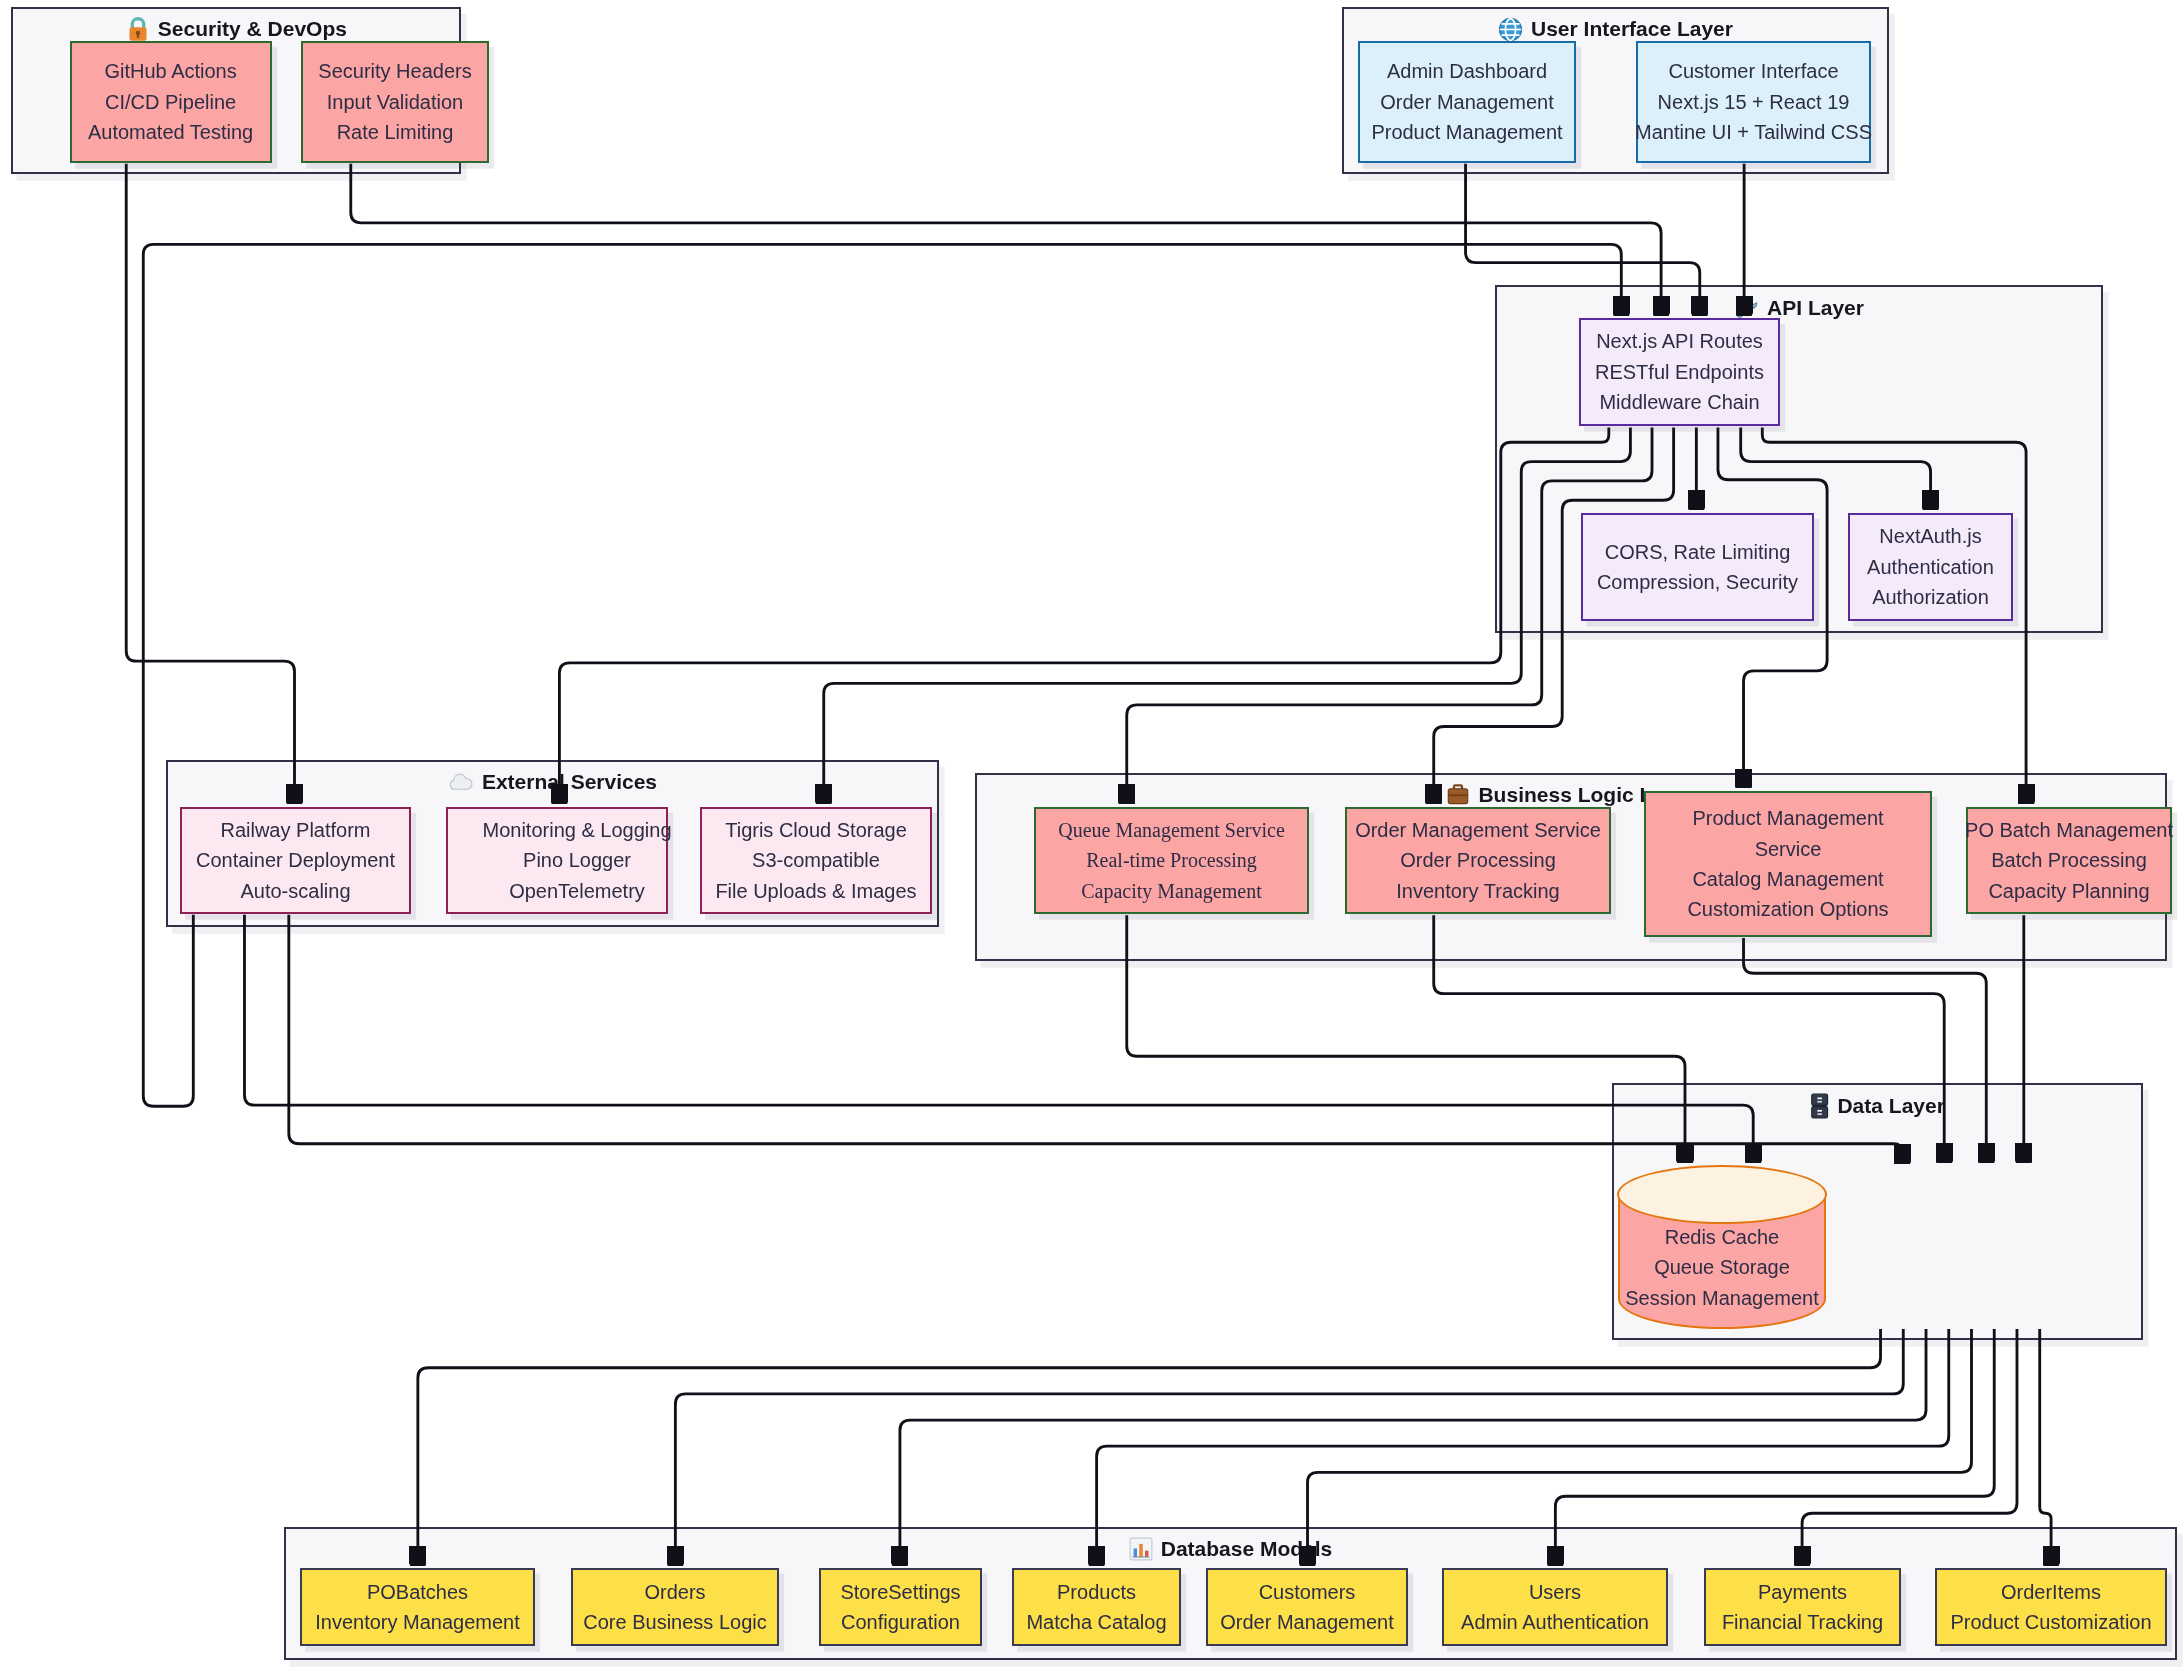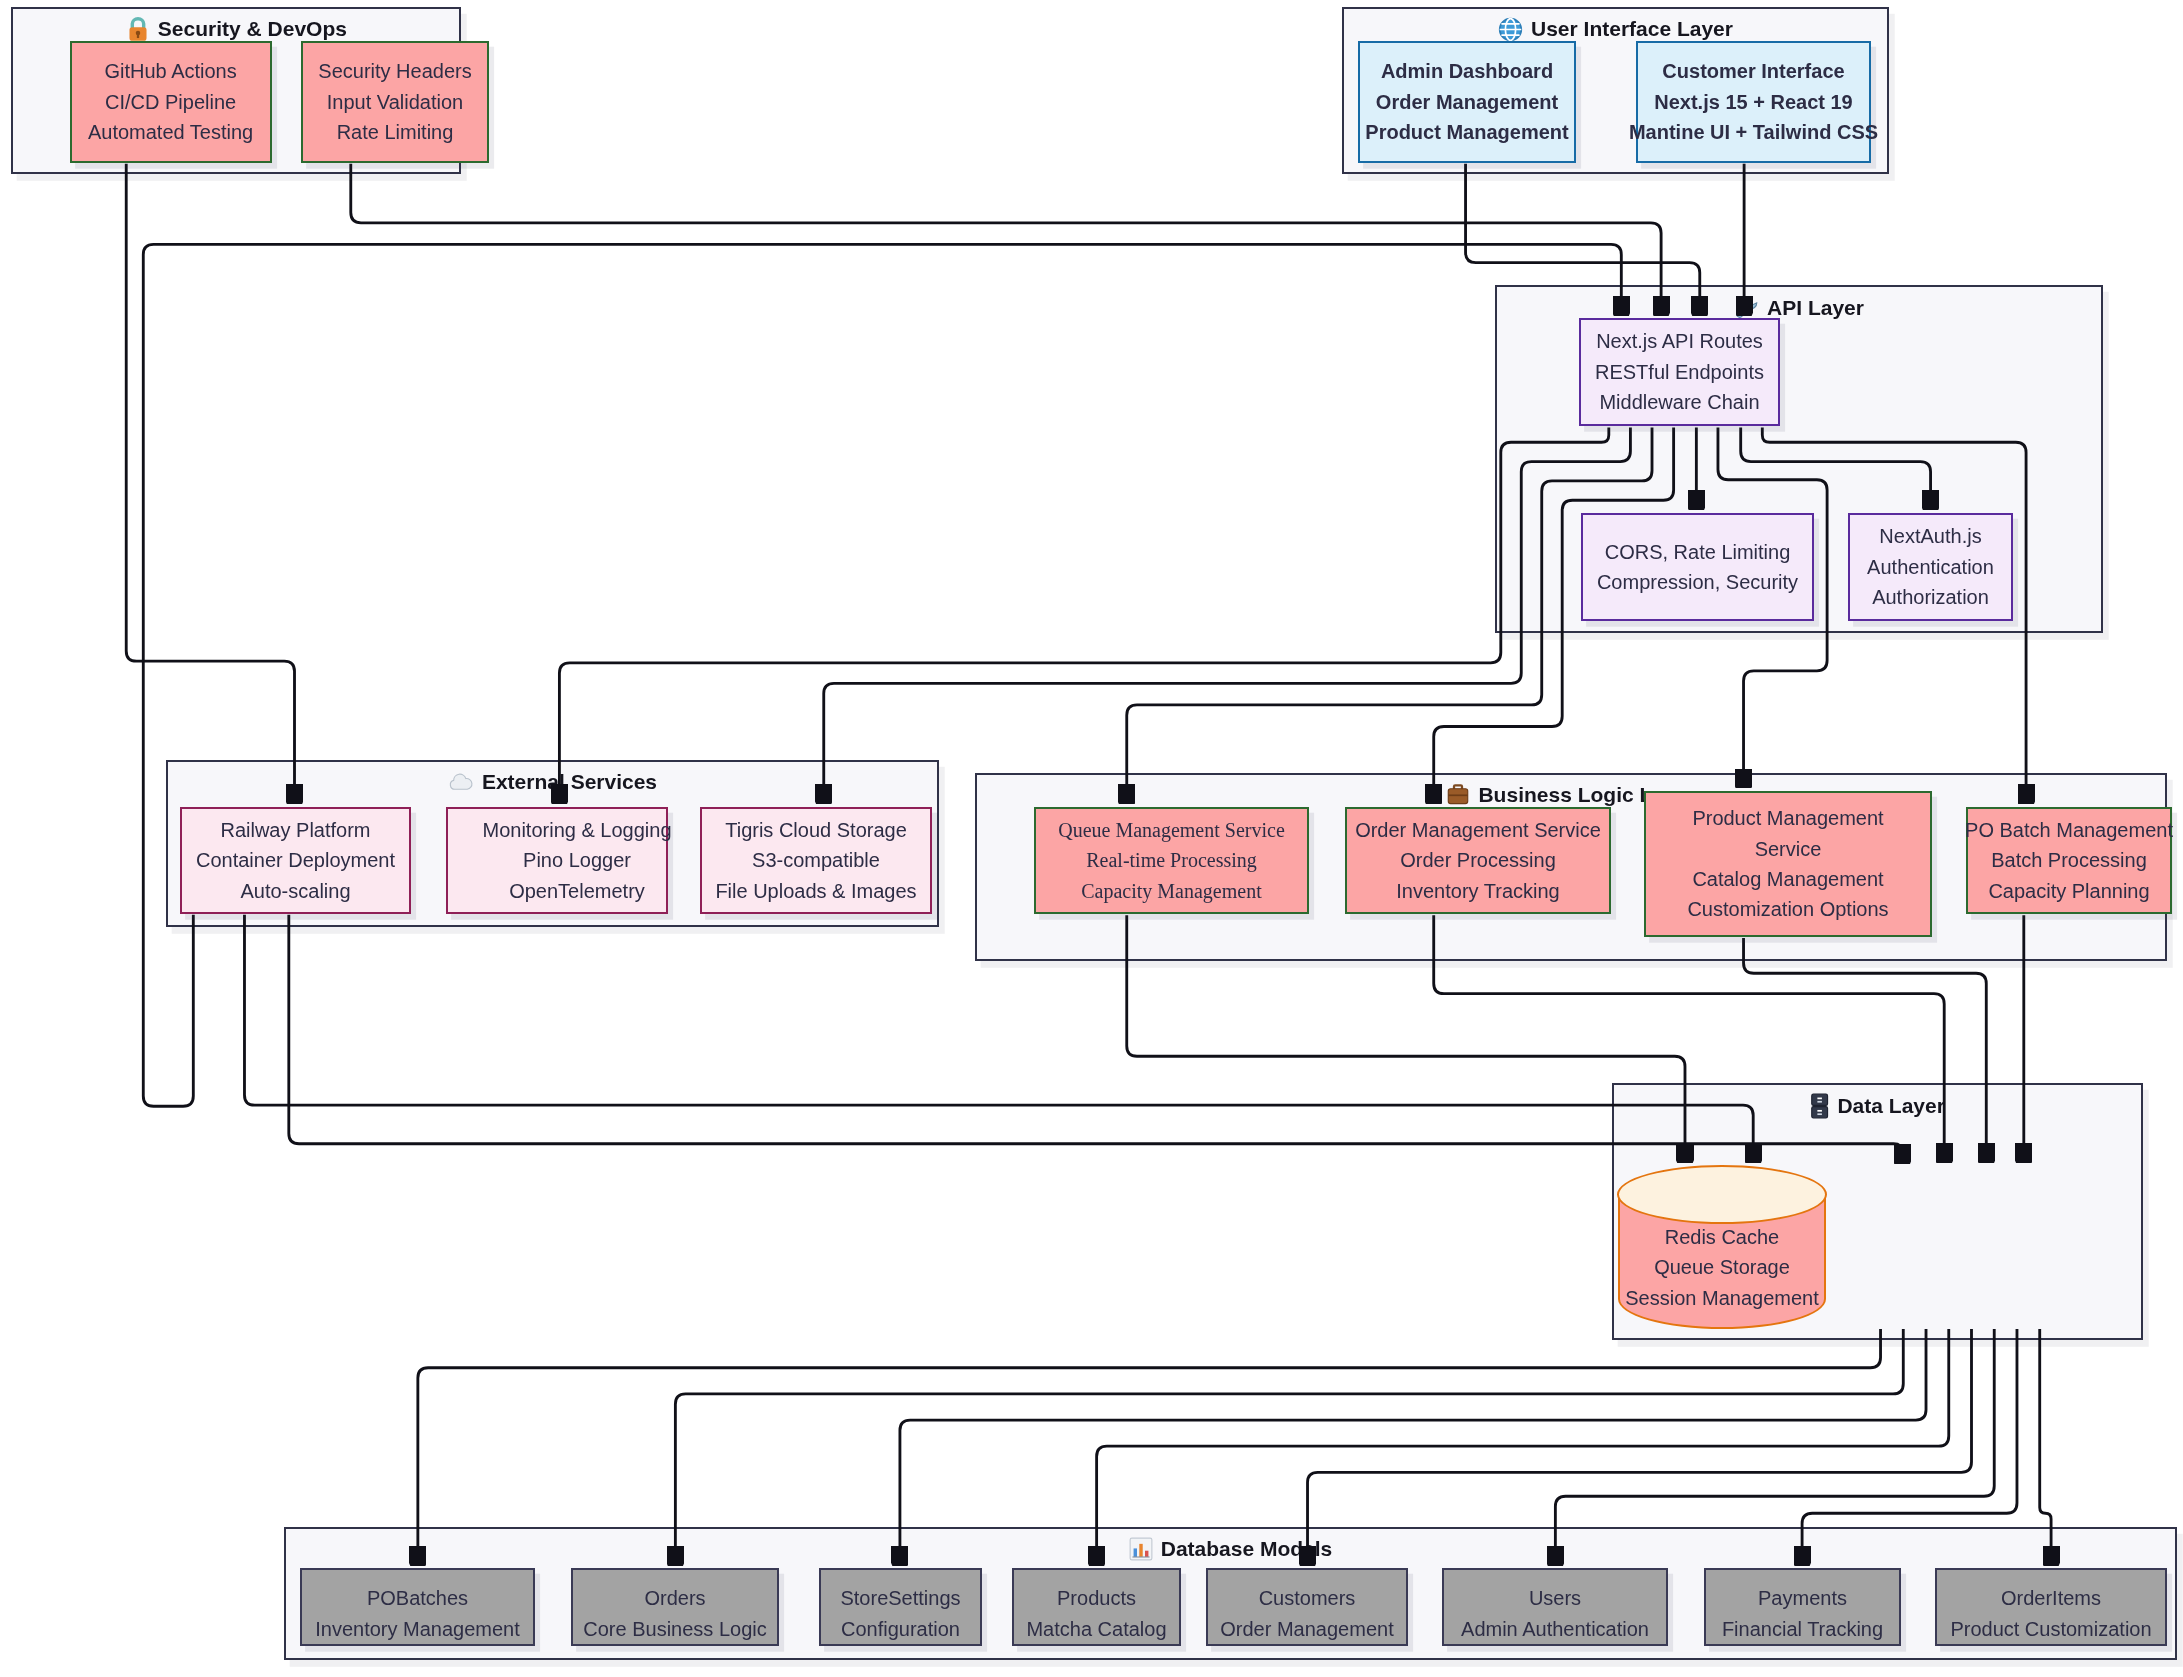--- a/index.html
+++ b/index.html
@@ -23,24 +23,24 @@
   .node {
     position:absolute; display:flex; flex-direction:column;
     align-items:center; justify-content:center;
     text-align:center; z-index:3; box-sizing:border-box;
     border:2.8px solid #333; background:#fff;
     box-shadow:5.1px 5.7px 0 rgba(60,60,90,0.10);
     font-size:20px; line-height:1.52; font-weight:500;
   }
   .node .lbl { white-space:nowrap; }
   .node.green  { background:#fca5a5; border-color:#2c6a2f;margin-left:44px; }
-  .node.blue   { background:#dcf0fa; border-color:#176ba6;font-weight:bold; }
+  .node.blue   { background:#dcf0fa; border-color:#176ba6; }
   .node.purple { background:#f5eafa; border-color:#5a2b9d; }
   .node.pink   { background:#fce8f0; border-color:#8f2057; }
-  .node.plain  { background:#a3a3a3; border-color:#3a3a55; border-width:2.3px;justify-content:flex-end; }
+  .node.plain  { background:#fde047; border-color:#3a3a55; border-width:2.3px; }
   .node.cylinder {
     background:#fca5a5; border-color:#e4750f;
     border-radius:50% / 30px;
     box-shadow:none; padding-top:40px;text-align:center;
   }
   .cyl-top {
     position:absolute; top:-2.8px; left:-2.8px; right:-2.8px; height:59px;
     border:2.8px solid #e4750f; border-radius:50%;
     background:#fdf2df; box-sizing:border-box; z-index:1;
   }

